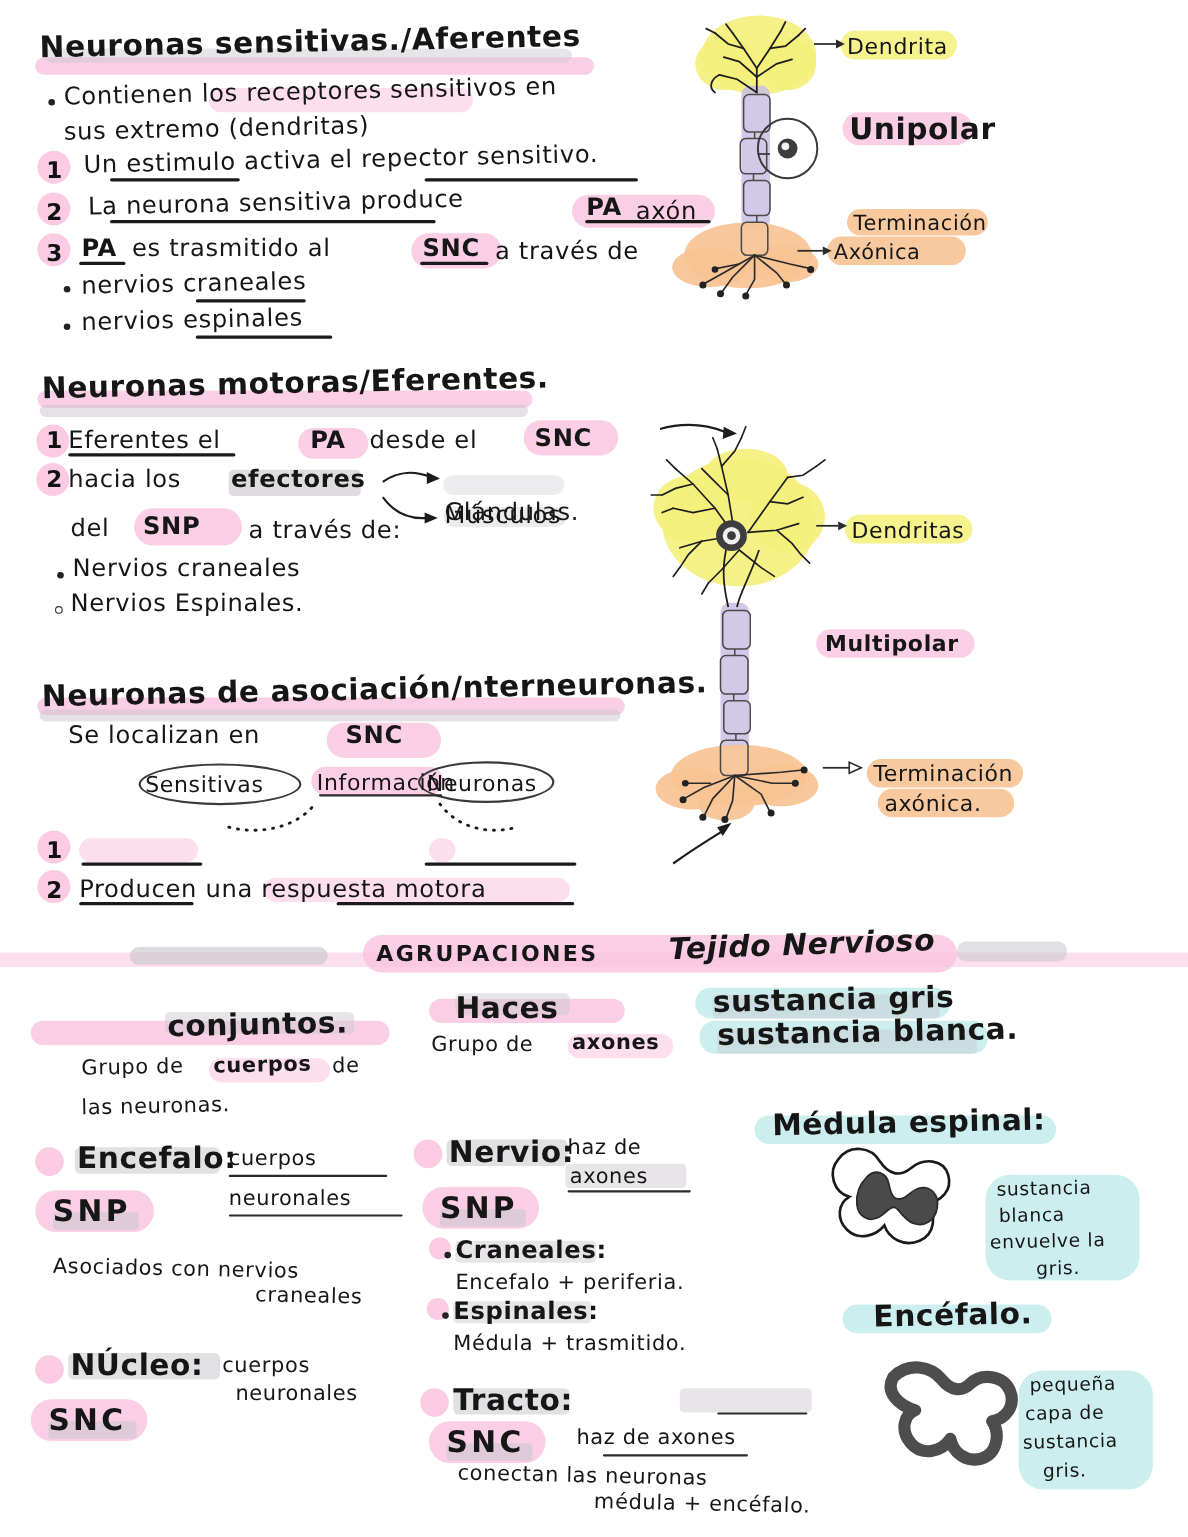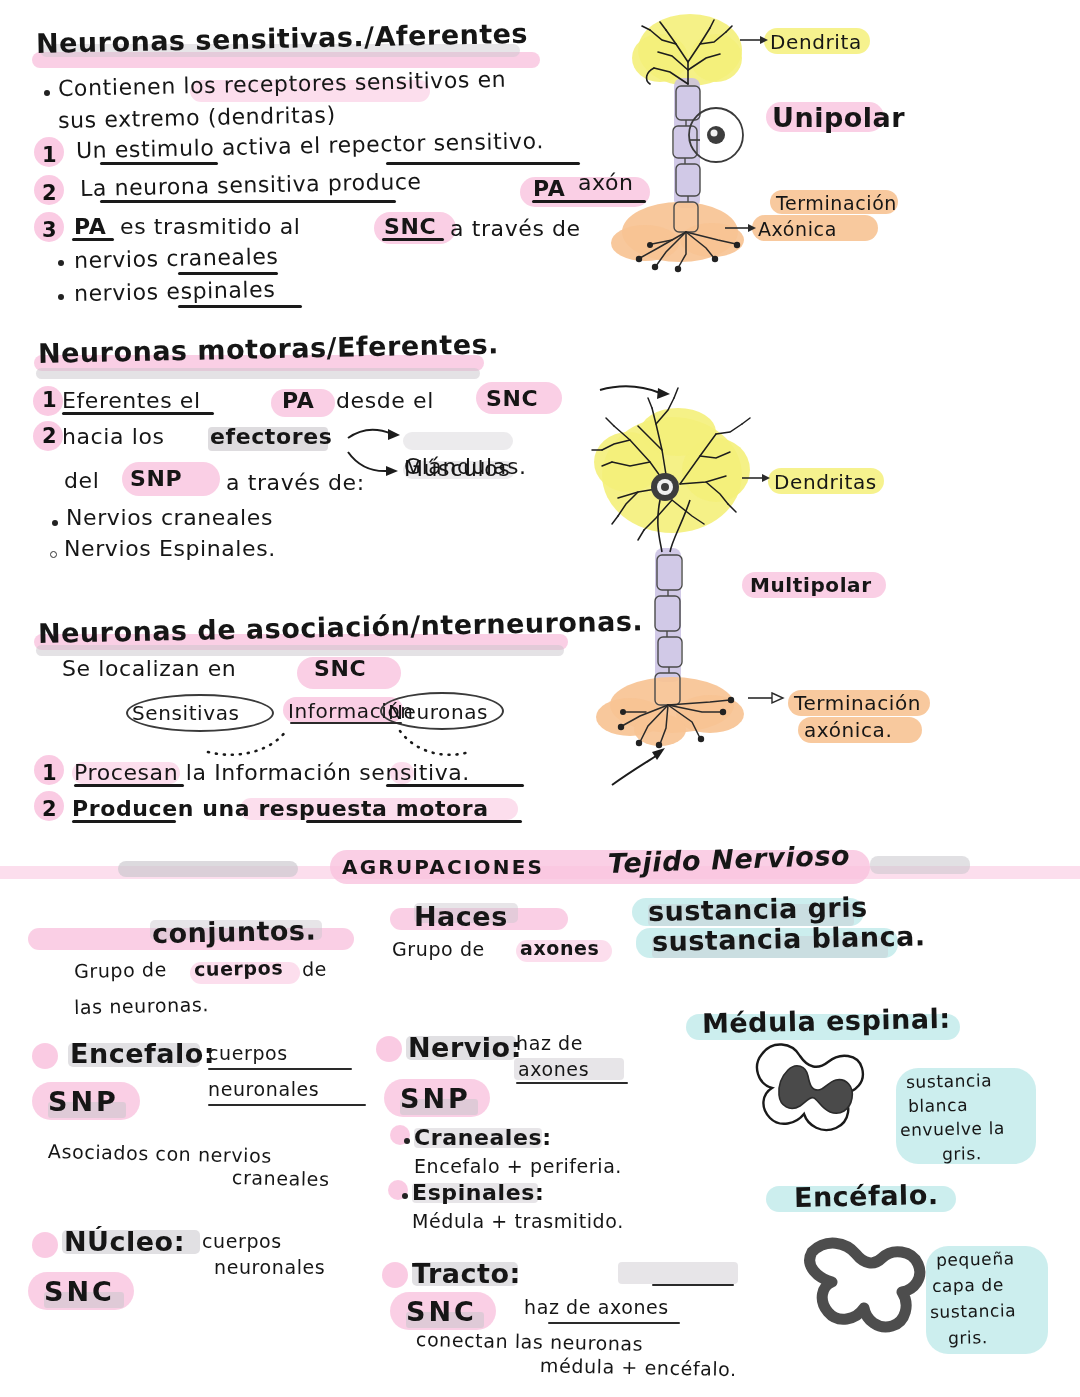--- a/index.html
+++ b/index.html
@@ -413,21 +413,21 @@
     <div class="bullet" style="left:44px; top:90px;"></div>
     <div class="hw sz-body tilt1" style="left:58px; top:76px;">Contienen los receptores sensitivos en</div>
     <div class="hw sz-body tilt1" style="left:58px; top:108px;">sus extremo (dendritas)</div>
 
     <div class="num" style="left:42px; top:143px;">1</div>
     <div class="hw sz-body tilt1" style="left:76px; top:138px;">Un estimulo activa el repector sensitivo.</div>
 
     <div class="num" style="left:42px; top:181px;">2</div>
     <div class="hw sz-body tilt1" style="left:80px; top:176px;">La neurona sensitiva produce</div>
     <div class="hw sz-body blk" style="left:533px; top:176px;">PA</div>
-    <div class="hw sz-body" style="left:578px; top:170px;">axón</div>
+    <div class="hw sz-body" style="left:578px; top:180px;">axón</div>
 
     <div class="num" style="left:42px; top:218px;">3</div>
     <div class="hw sz-body blk" style="left:74px; top:214px;">PA</div>
     <div class="hw sz-body" style="left:120px; top:214px;">es trasmitido  al</div>
     <div class="hw sz-body blk" style="left:384px; top:214px;">SNC</div>
     <div class="hw sz-body" style="left:450px; top:216px;">a través de</div>
 
     <div class="bullet" style="left:58px; top:260px;"></div>
     <div class="hw sz-body tilt1" style="left:74px; top:248px;">nervios craneales</div>
     <div class="bullet" style="left:58px; top:294px;"></div>
@@ -459,23 +459,22 @@
 
     <div class="hw sz-head blk tilt1" style="left:38px; top:618px;">Neuronas de asociación/nterneuronas.</div>
     <div class="hw sz-body" style="left:62px; top:656px;">Se localizan  en</div>
     <div class="hw sz-body blk" style="left:314px; top:656px;">SNC</div>
 
     <div class="hw sz-lbl" style="left:132px; top:701px;">Sensitivas</div>
     <div class="hw sz-lbl" style="left:288px; top:699px;">Información</div>
     <div class="hw sz-lbl" style="left:388px; top:700px;">Neuronas</div>
 
     <div class="num" style="left:42px; top:761px;">1</div>
-    <div class="hw sz-body" style="left:74px; top:760px;">Procesan la Información sensitiva.</div>
     <div class="num" style="left:42px; top:797px;">2</div>
-    <div class="hw sz-body" style="left:72px; top:796px;font-weight:bold;">Producen una respuesta motora</div>
+    <div class="hw sz-body" style="left:72px; top:796px;">Producen una respuesta motora</div>
 
     <div class="hw sz-lbl" style="left:770px; top:30px;">Dendrita</div>
     <div class="hw sz-head blk" style="left:772px; top:102px;">Unipolar</div>
     <div class="hw sz-sm" style="left:776px; top:192px;">Terminación</div>
     <div class="hw sz-sm" style="left:758px; top:218px;">Axónica</div>
 
     <div class="hw sz-lbl" style="left:774px; top:470px;">Dendritas</div>
     <div class="hw sz-lbl blk" style="left:750px; top:573px;">Multipolar</div>
     <div class="hw sz-lbl" style="left:794px; top:691px;">Terminación</div>
     <div class="hw sz-lbl" style="left:804px; top:718px;">axónica.</div>

